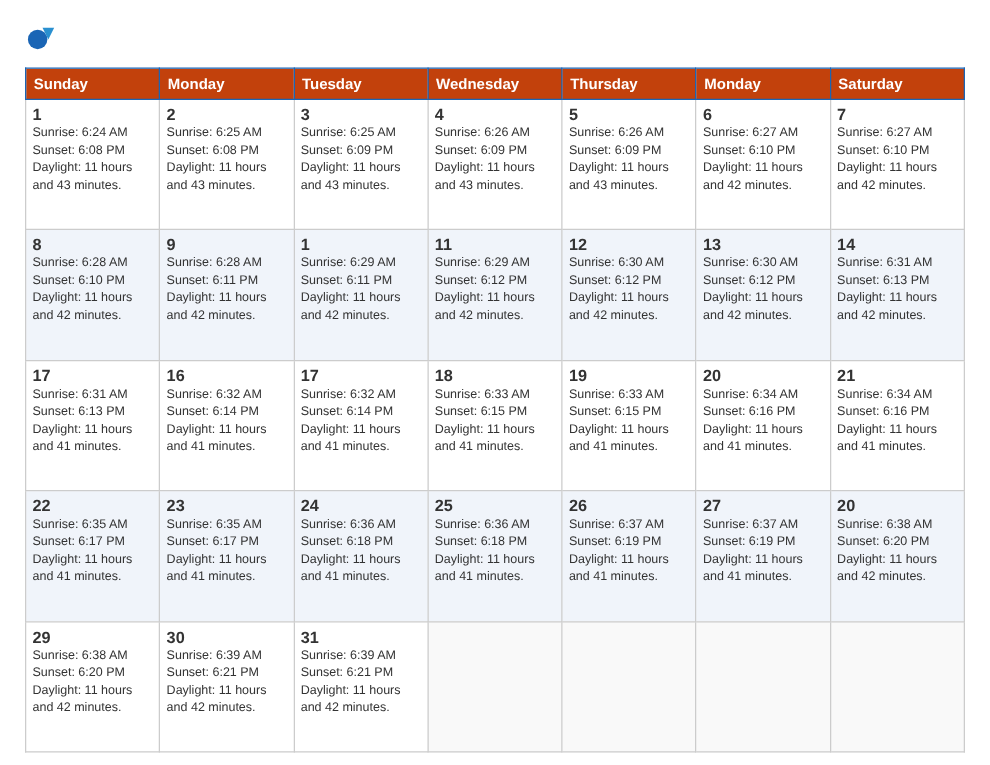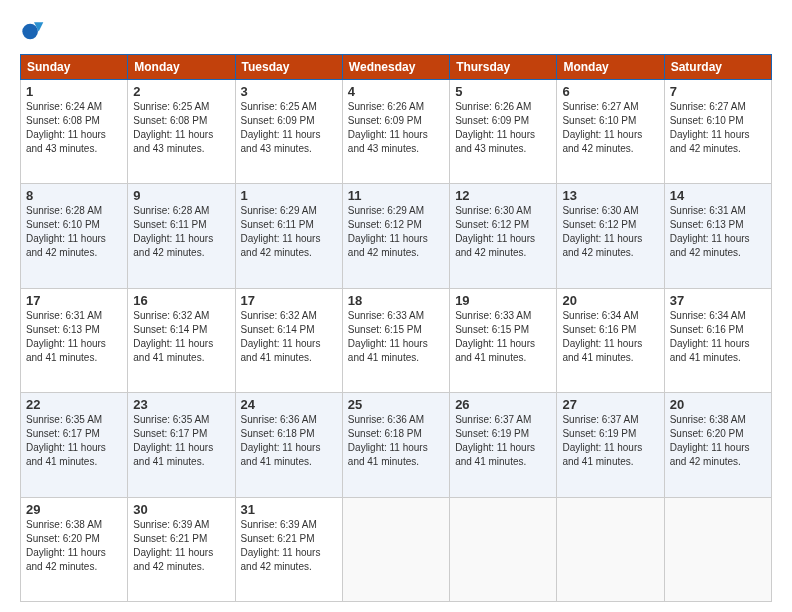--- a/index.html
+++ b/index.html
@@ -212,21 +212,21 @@
           </td>
           <td>
             <span class="day-number">19</span>
             <div class="day-info">Sunrise: 6:33 AM<br>Sunset: 6:15 PM<br>Daylight: 11 hours and 41 minutes.</div>
           </td>
           <td>
             <span class="day-number">20</span>
             <div class="day-info">Sunrise: 6:34 AM<br>Sunset: 6:16 PM<br>Daylight: 11 hours and 41 minutes.</div>
           </td>
           <td>
-            <span class="day-number">37</span>
+            <span class="day-number">21</span>
             <div class="day-info">Sunrise: 6:34 AM<br>Sunset: 6:16 PM<br>Daylight: 11 hours and 41 minutes.</div>
           </td>
         </tr>
         <tr>
           <td>
             <span class="day-number">22</span>
             <div class="day-info">Sunrise: 6:35 AM<br>Sunset: 6:17 PM<br>Daylight: 11 hours and 41 minutes.</div>
           </td>
           <td>
             <span class="day-number">23</span>

